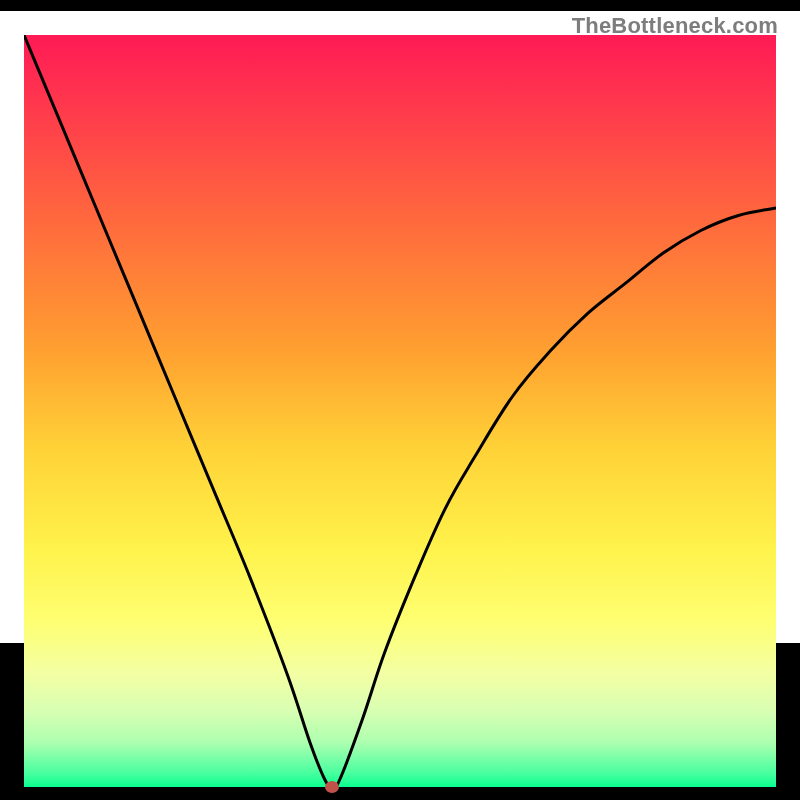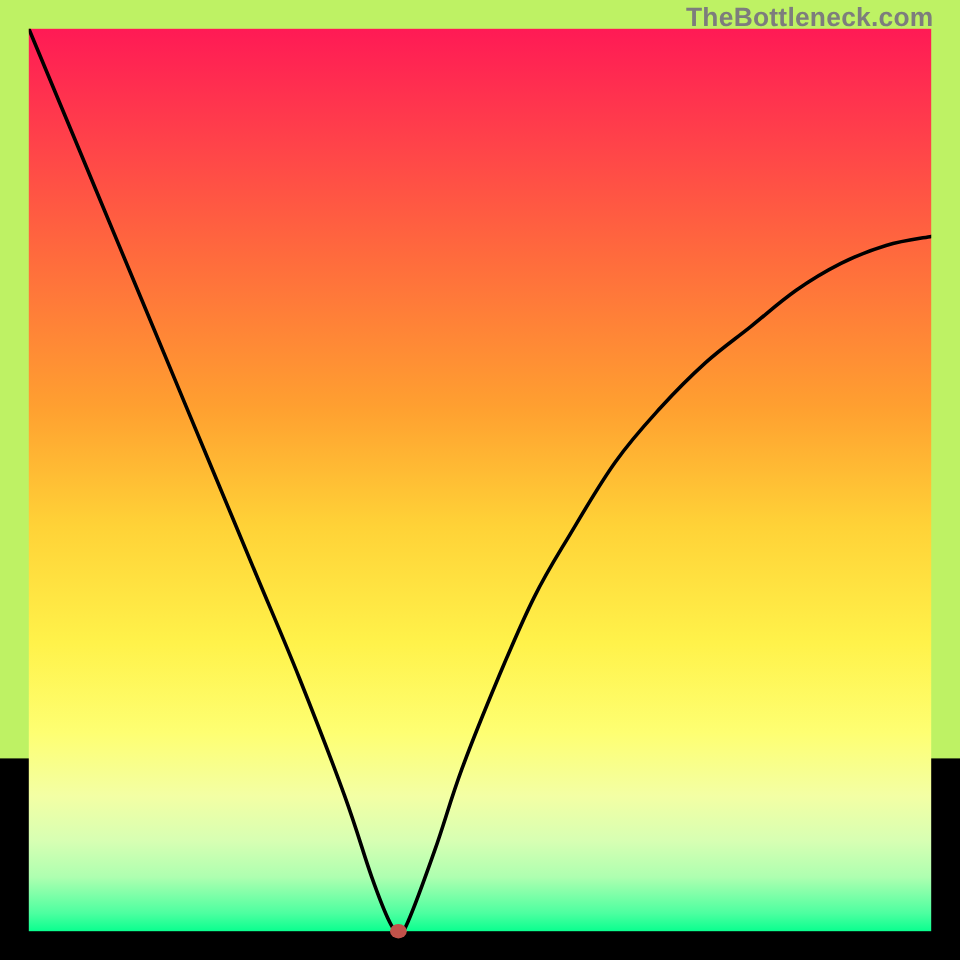--- a/index.html
+++ b/index.html
@@ -6,24 +6,24 @@
     margin: 0;
     padding: 0;
     width: 800px;
     height: 800px;
     background: #000;
     overflow: hidden;
   }
   .frame {
     position: absolute;
     left: 0;
-    top: 0;
+    top: 11px;
     width: 800px;
     height: 632px;
-    background: #bef264;
+    background: #ffffff;
   }
   .plot {
     position: absolute;
     left: 24px;
     top: 24px;
     width: 752px;
     height: 752px;
     
     background: linear-gradient(
       to bottom,

